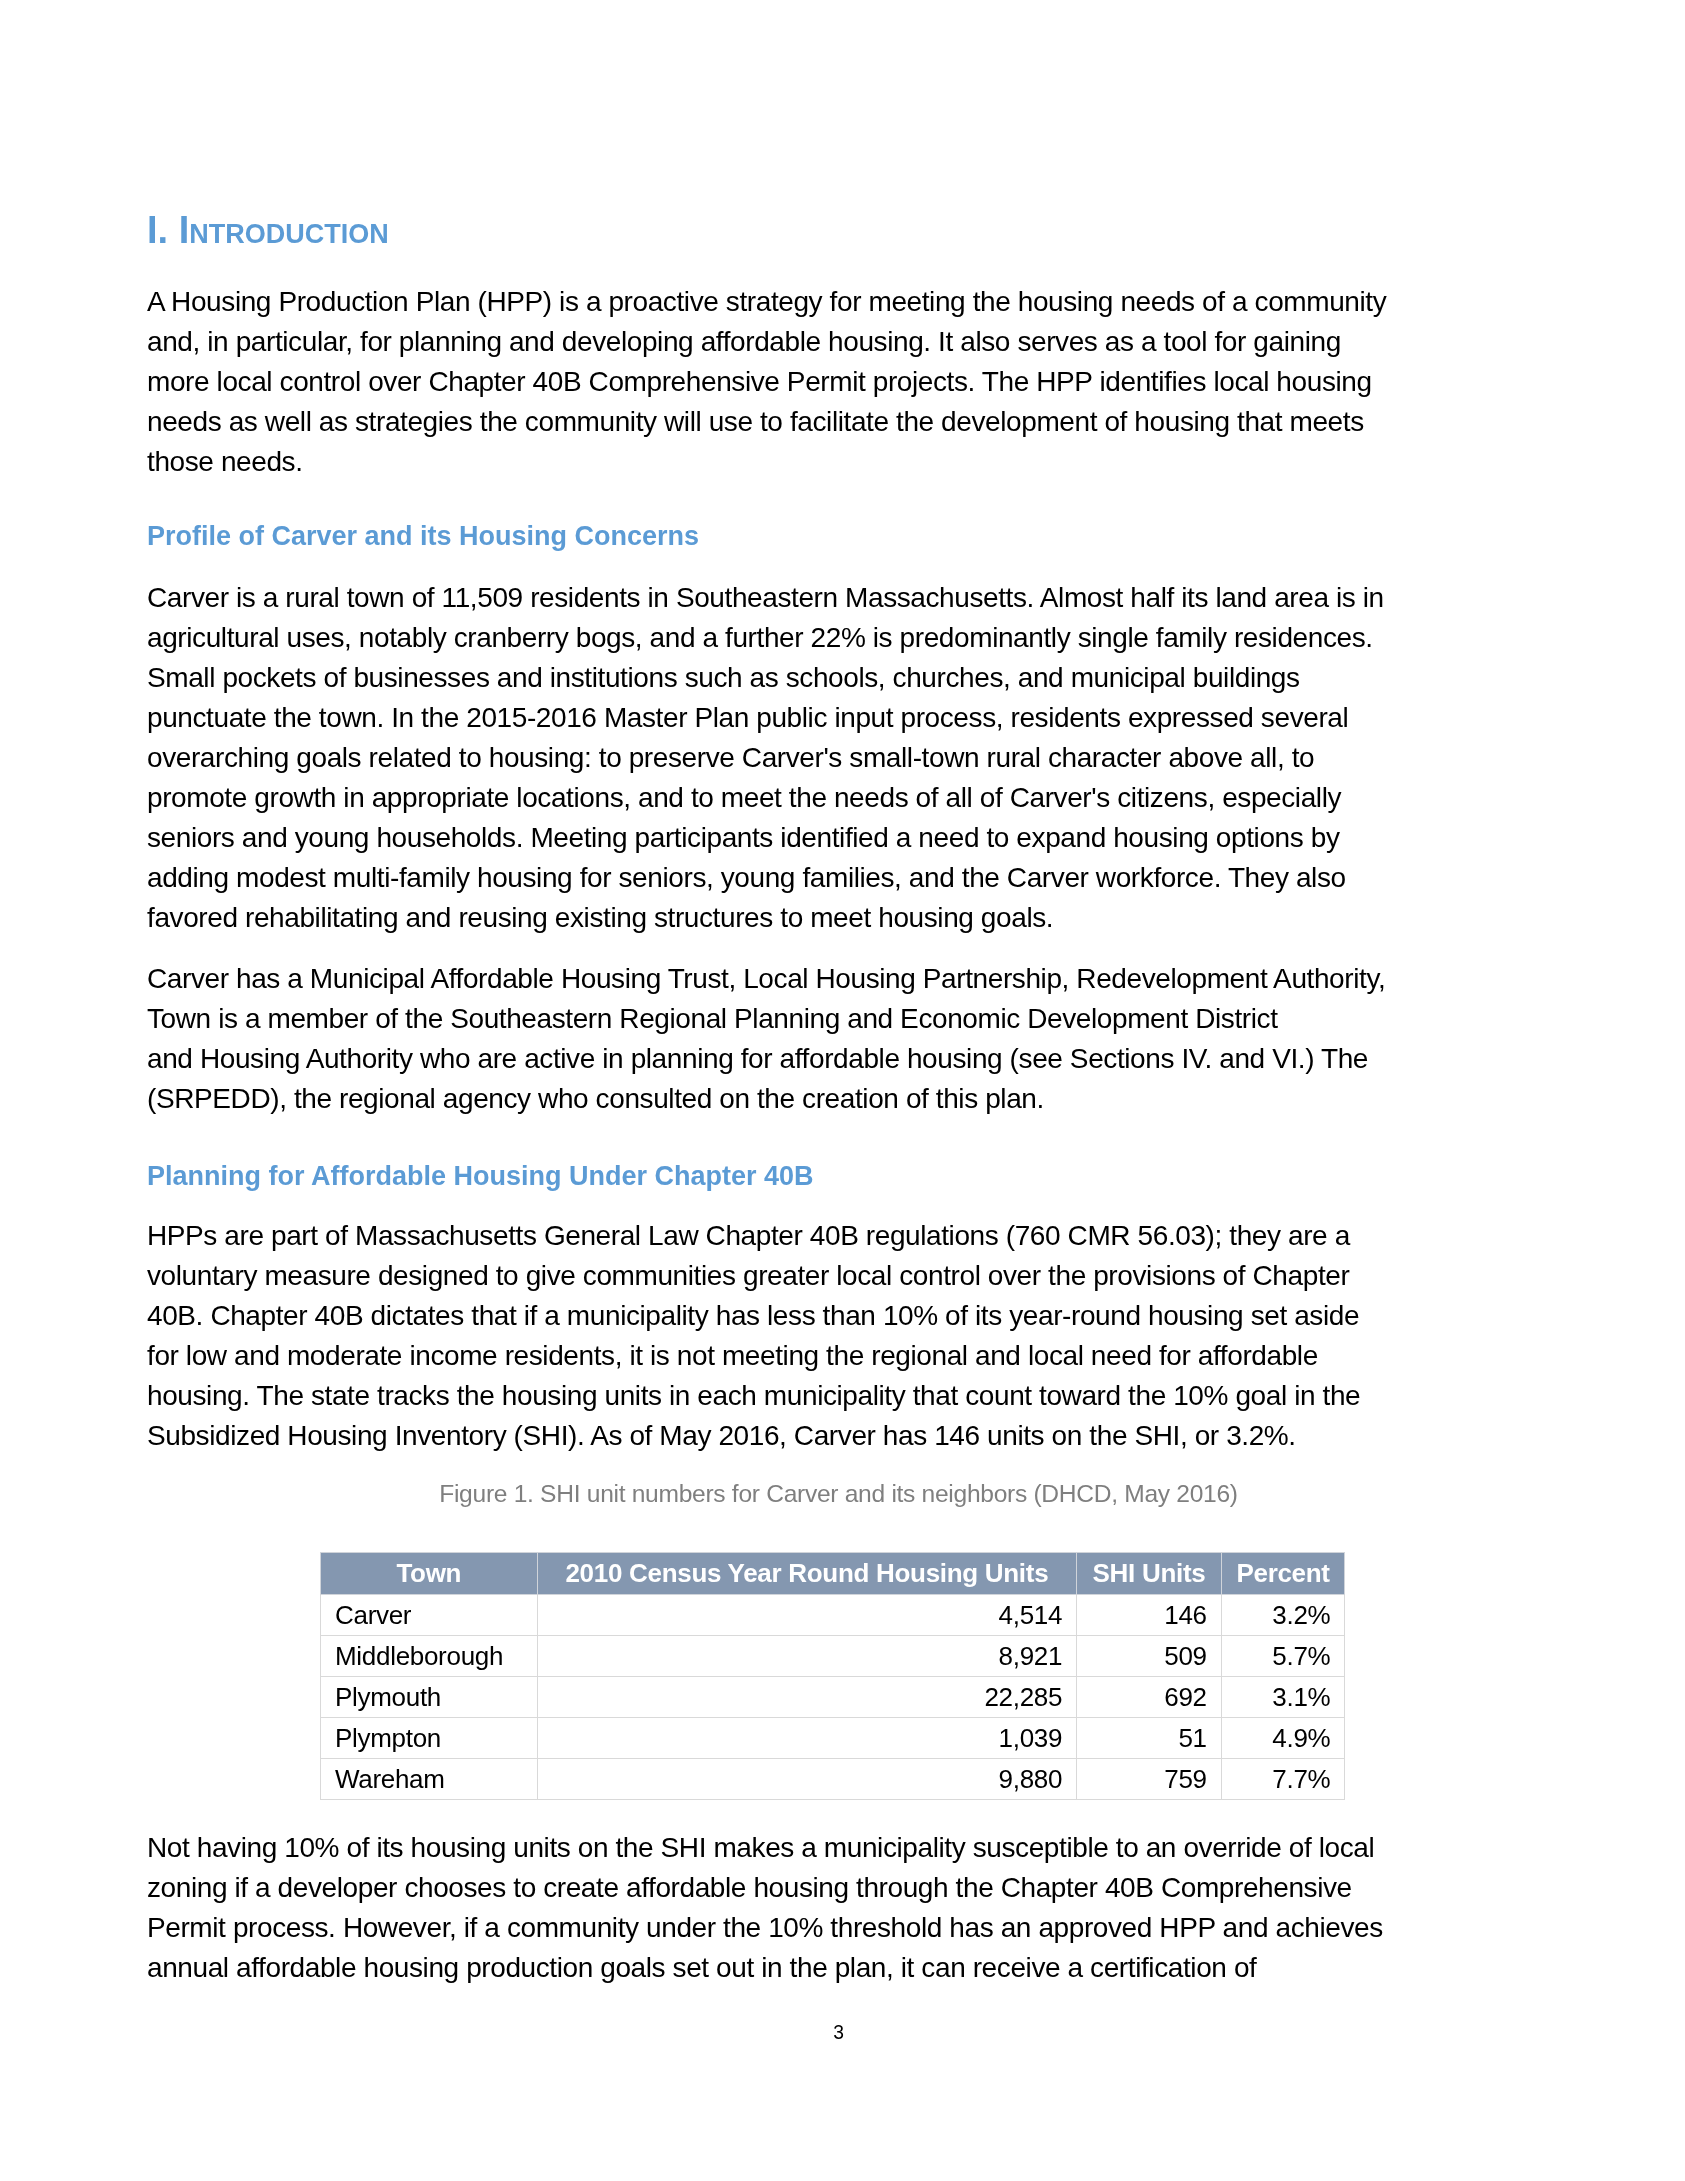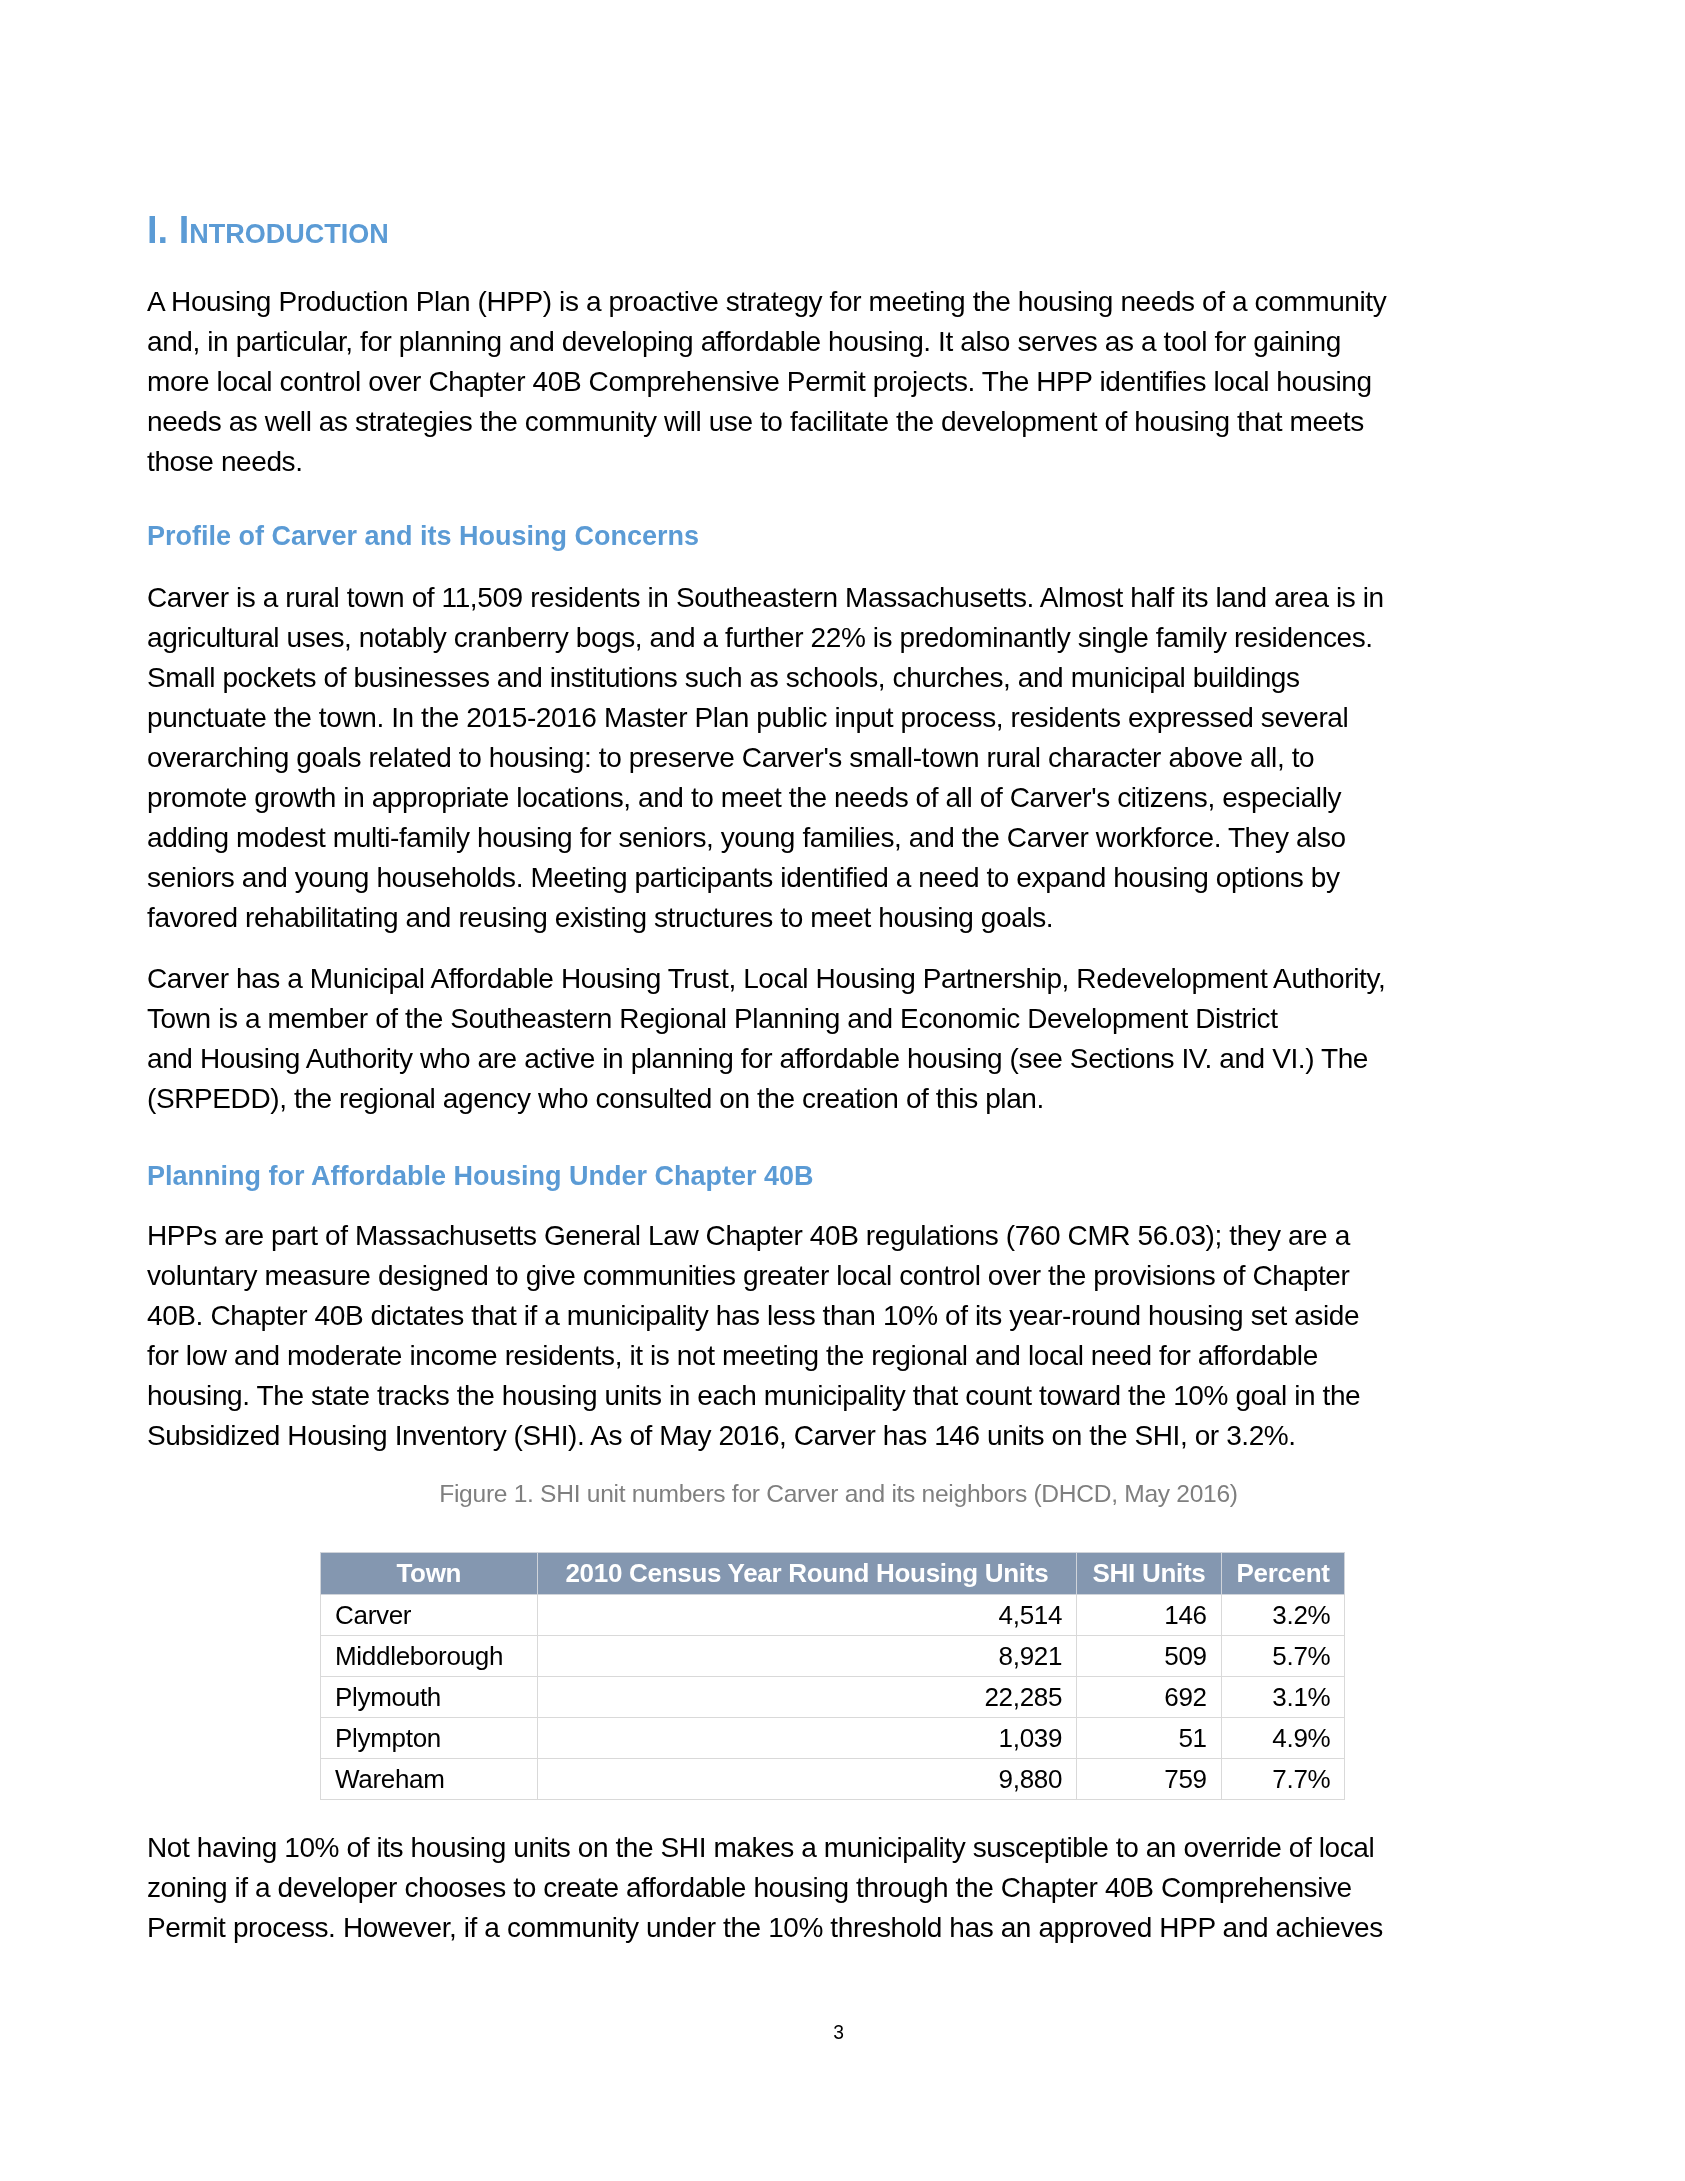--- a/index.html
+++ b/index.html
@@ -36,22 +36,22 @@
 
 <div class="abs h2 sc" style="top:519px;">Profile of Carver and its Housing Concerns</div>
 
 <div class="abs para" style="top:578px;">
   <div class="line">Carver is a rural town of 11,509 residents in Southeastern Massachusetts. Almost half its land area is in</div>
   <div class="line">agricultural uses, notably cranberry bogs, and a further 22% is predominantly single family residences.</div>
   <div class="line">Small pockets of businesses and institutions such as schools, churches, and municipal buildings</div>
   <div class="line">punctuate the town. In the 2015-2016 Master Plan public input process, residents expressed several</div>
   <div class="line">overarching goals related to housing: to preserve Carver's small-town rural character above all, to</div>
   <div class="line">promote growth in appropriate locations, and to meet the needs of all of Carver's citizens, especially</div>
+  <div class="line">seniors and young households. Meeting participants identified a need to expand housing options by</div>
   <div class="line">adding modest multi-family housing for seniors, young families, and the Carver workforce. They also</div>
-  <div class="line">seniors and young households. Meeting participants identified a need to expand housing options by</div>
   <div class="line">favored rehabilitating and reusing existing structures to meet housing goals.</div>
 </div>
 
 <div class="abs para" style="top:959px;">
   <div class="line">Carver has a Municipal Affordable Housing Trust, Local Housing Partnership, Redevelopment Authority,</div>
   <div class="line">Town is a member of the Southeastern Regional Planning and Economic Development District</div>
   <div class="line">and Housing Authority who are active in planning for affordable housing (see Sections IV. and VI.) The</div>
   <div class="line">(SRPEDD), the regional agency who consulted on the creation of this plan.</div>
 </div>
 
@@ -108,16 +108,17 @@
       <td class="num">759</td>
       <td class="num">7.7%</td>
     </tr>
   </tbody>
 </table>
 
 <div class="abs para" style="top:1828px;">
   <div class="line">Not having 10% of its housing units on the SHI makes a municipality susceptible to an override of local</div>
   <div class="line">zoning if a developer chooses to create affordable housing through the Chapter 40B Comprehensive</div>
   <div class="line">Permit process. However, if a community under the 10% threshold has an approved HPP and achieves</div>
+  <div class="line">annual affordable housing production goals set out in the plan, it can receive a certification of</div>
 </div>
 
 <div class="abs pagenum">3</div>
 
 
 </body></html>

